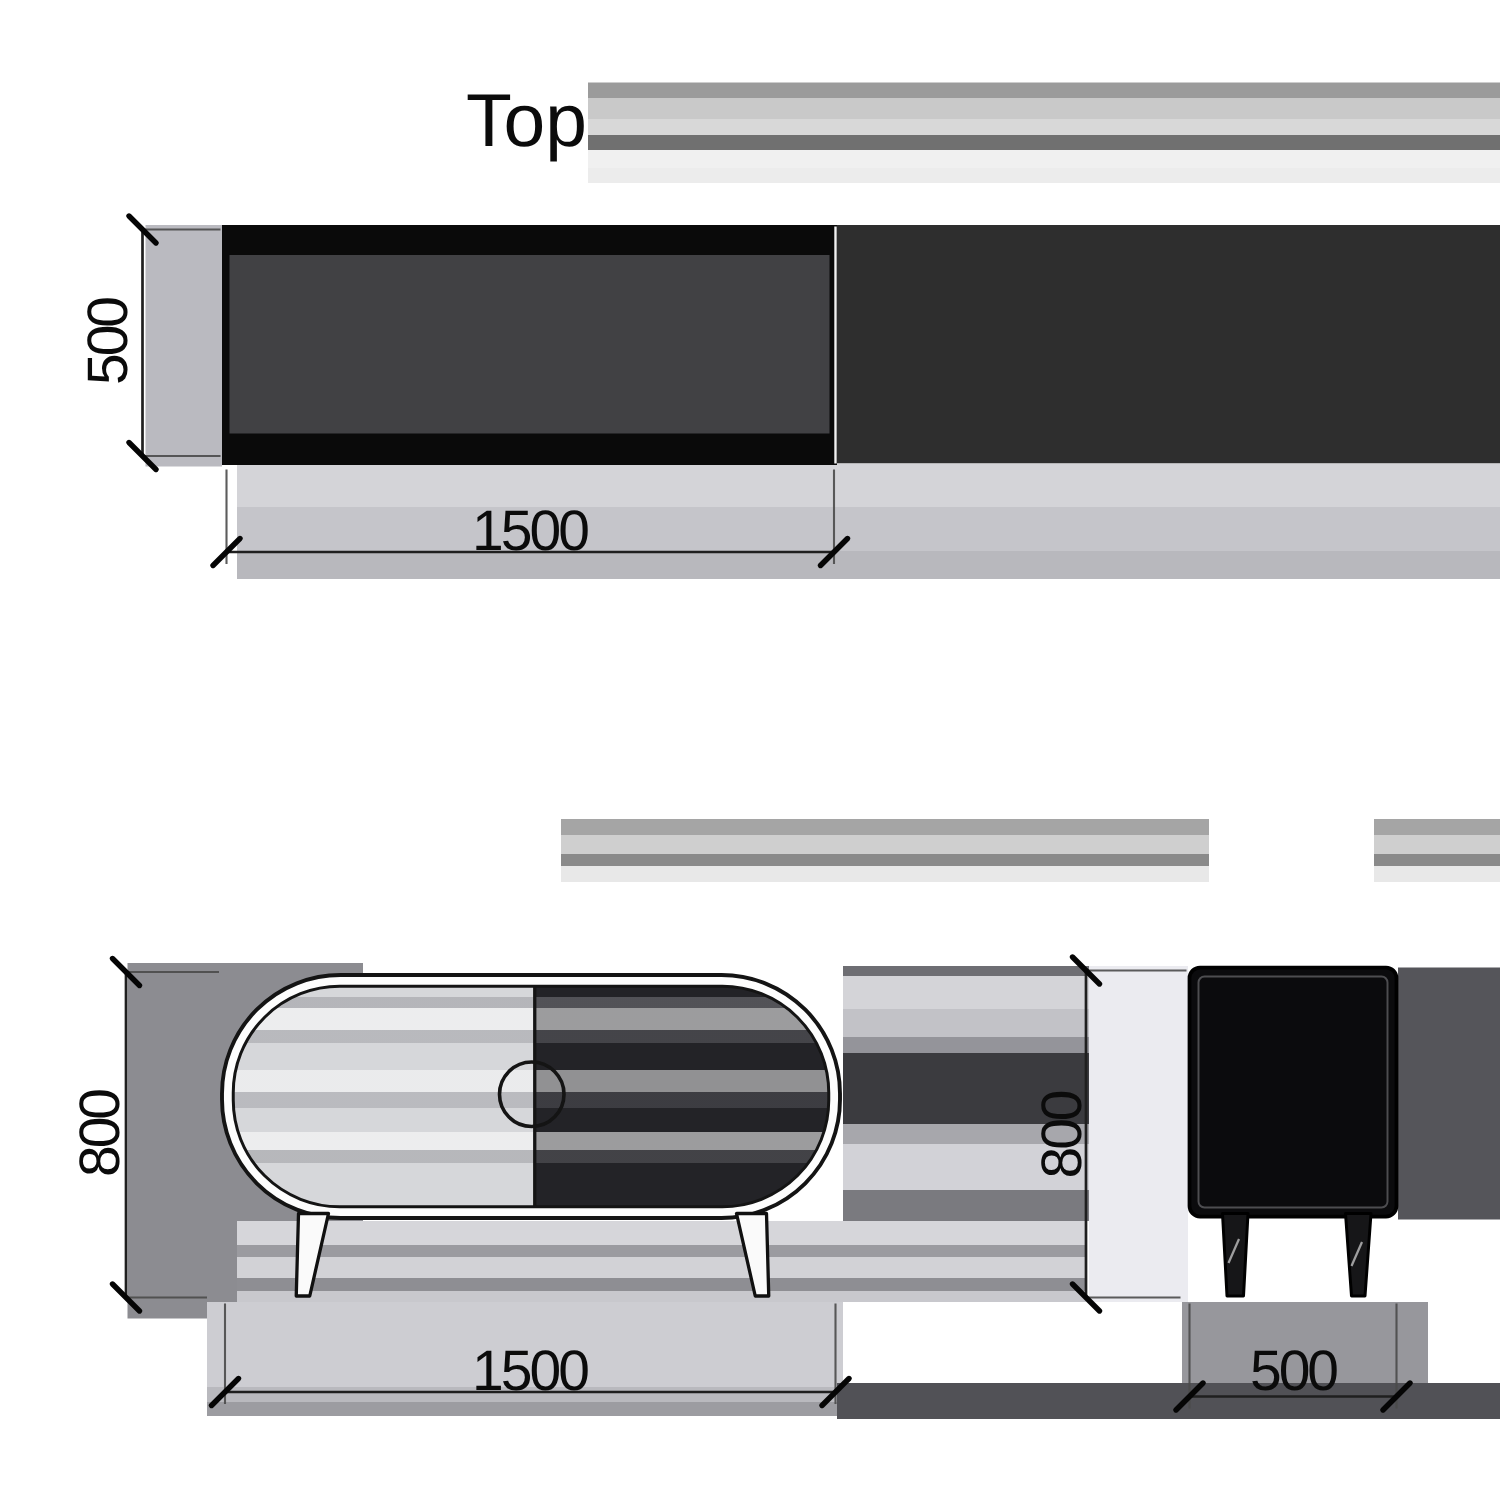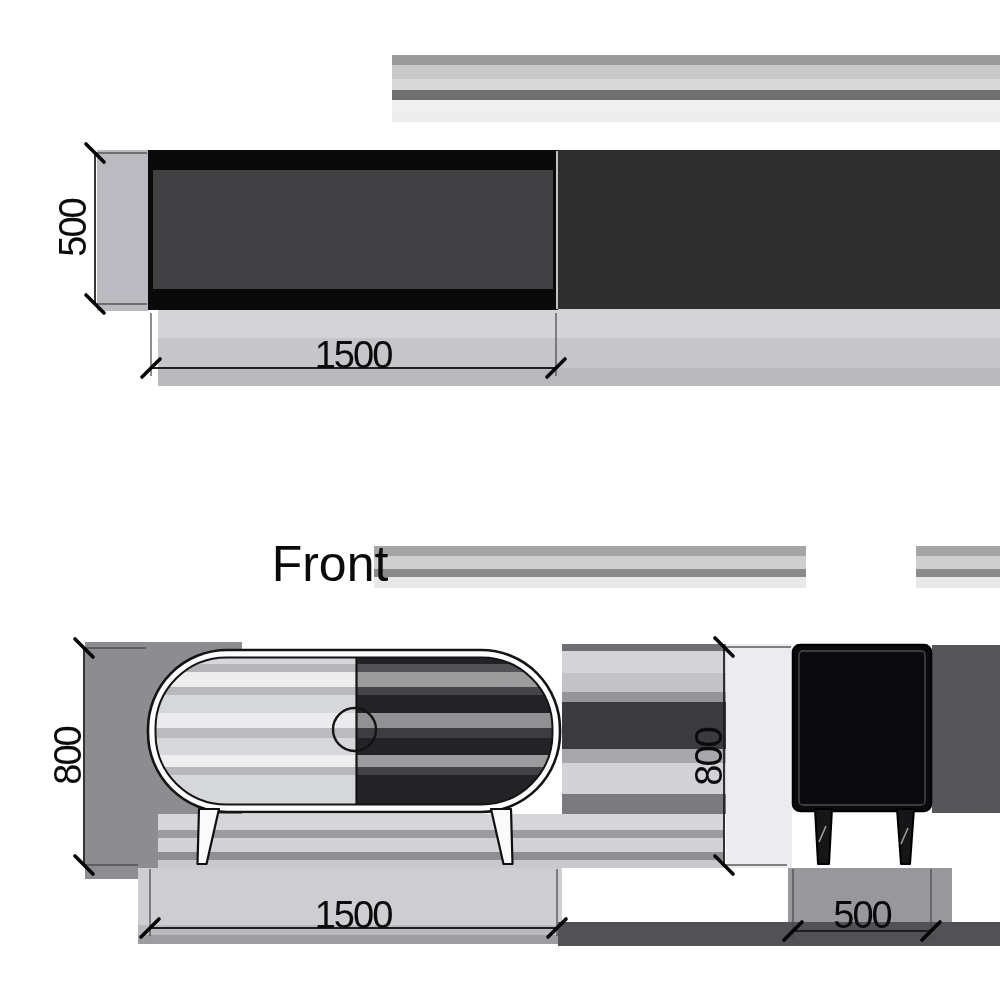--- a/index.html
+++ b/index.html
@@ -174,21 +174,21 @@
       <g>
         <line class="extline" x1="793" y1="869" x2="793" y2="939"></line>
         <line class="extline" x1="931" y1="869" x2="931" y2="939"></line>
         <line class="dimline" x1="793" y1="931" x2="931" y2="931"></line>
         <line class="tick" x1="784" y1="940" x2="802" y2="922"></line>
         <line class="tick" x1="922" y1="940" x2="940" y2="922"></line>
       </g>
     </g>
   </svg>
 
-  <div class="view-title" style="left:330px;top:564px;">Front</div>
+  <div class="view-title" style="left:351px;top:80px;">Top</div>
 
   <div class="dim-label rot" style="left:73px;top:228px;">500</div>
   <div class="dim-label" style="left:353px;top:355px;">1500</div>
   <div class="dim-label rot" style="left:68px;top:756px;">800</div>
   <div class="dim-label" style="left:353px;top:915px;">1500</div>
   <div class="dim-label rot" style="left:709px;top:757px;">800</div>
   <div class="dim-label" style="left:862px;top:915px;">500</div>
 
 </div>
 

